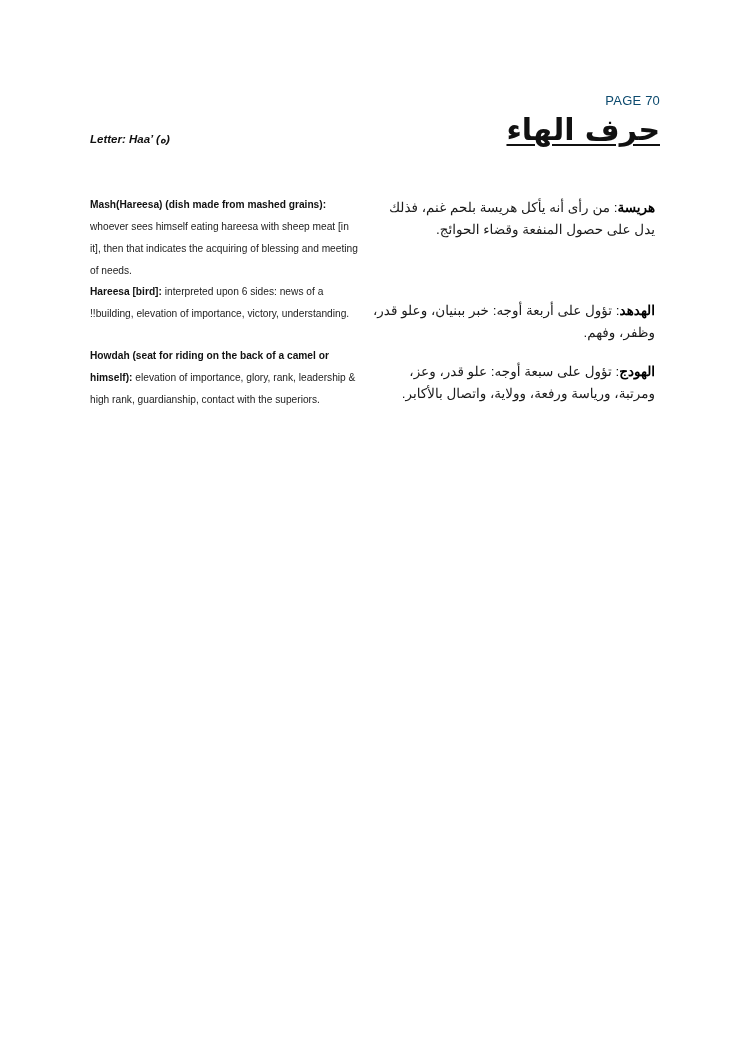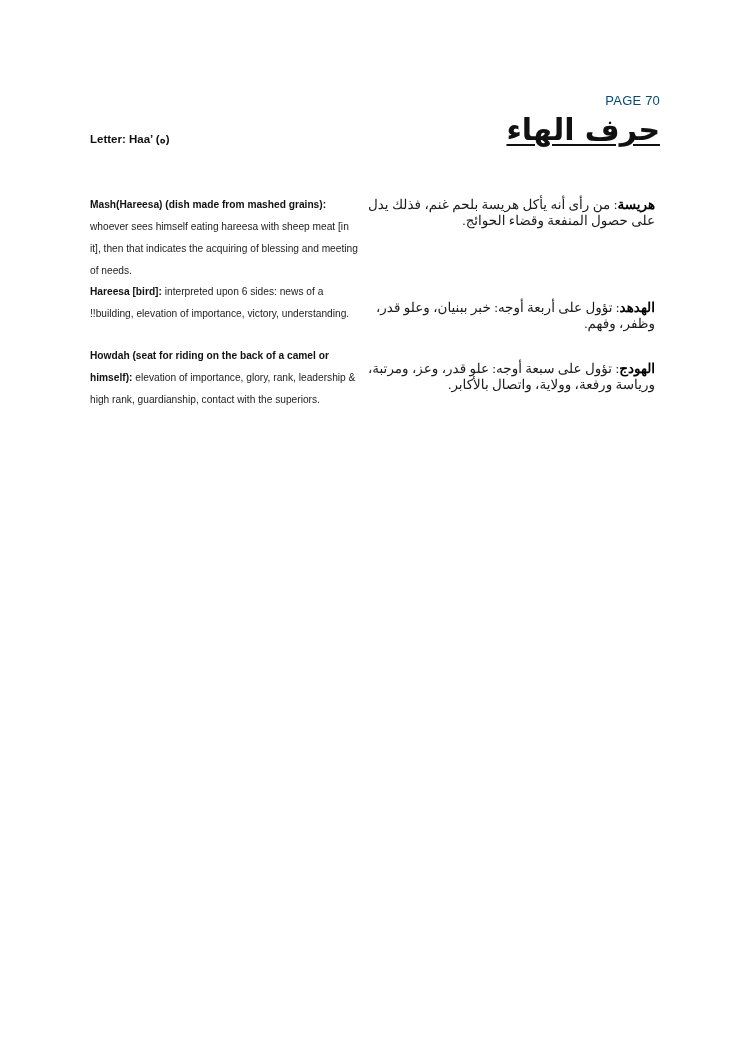--- a/index.html
+++ b/index.html
@@ -38,43 +38,44 @@
       color: #111;
     }
     .letter-heading {
       position: absolute;
       left: 90px;
       top: 132px;
       font-family: "Liberation Sans", sans-serif;
       font-size: 11.5px;
       font-weight: bold;
       color: #111;
+      font-style: italic;
     }
     .entry-en {
       position: absolute;
       left: 90px;
       width: 270px;
       font-family: "Liberation Sans", sans-serif;
       font-size: 10.2px;
       line-height: 22px;
       color: #222;
     }
     .entry-en .term {
       font-weight: bold;
       color: #111;
     }
     .entry-ar {
       position: absolute;
       right: 95px;
       width: 290px;
       direction: rtl;
       text-align: right;
-      font-family: Liberation Serif, serif;
+      font-family: Liberation Sans, sans-serif;
       font-size: 13.5px;
-      line-height: 16px;
+      line-height: 22px;
       color: #1a1a1a;
     }
     .entry-ar .term {
       font-weight: bold;
       color: #000;
     }
     #en-0 { top: 194px; }
     #en-1 { top: 281px; }
     #en-2 { top: 345px; }
     #ar-0 { top: 197px; }

